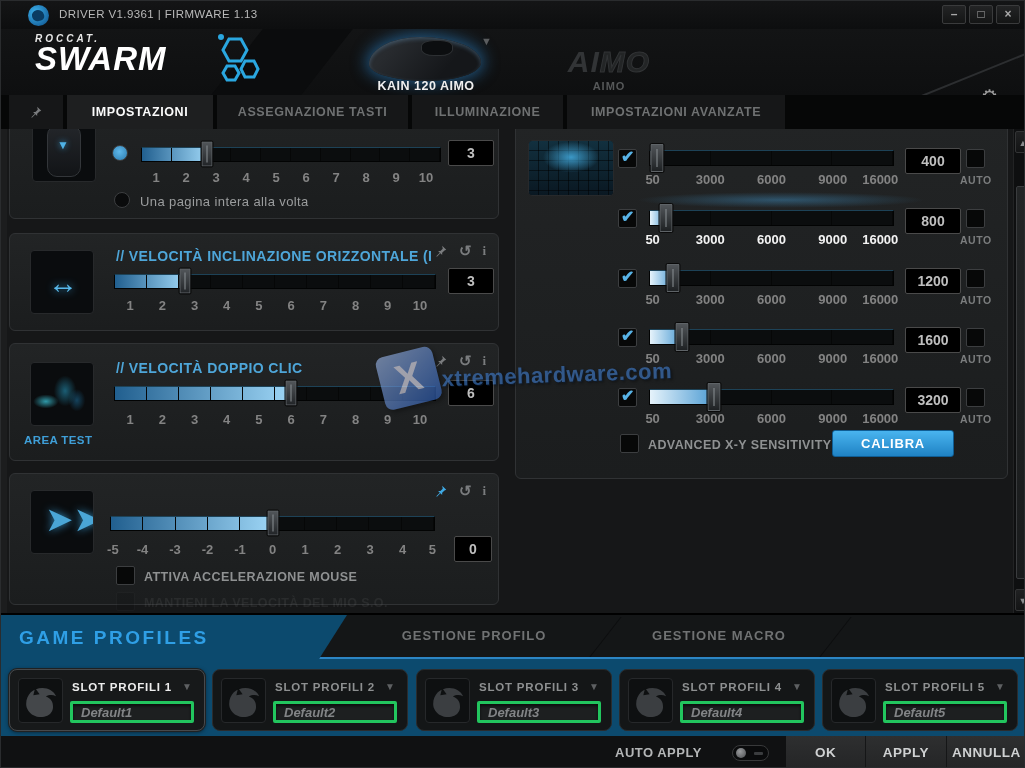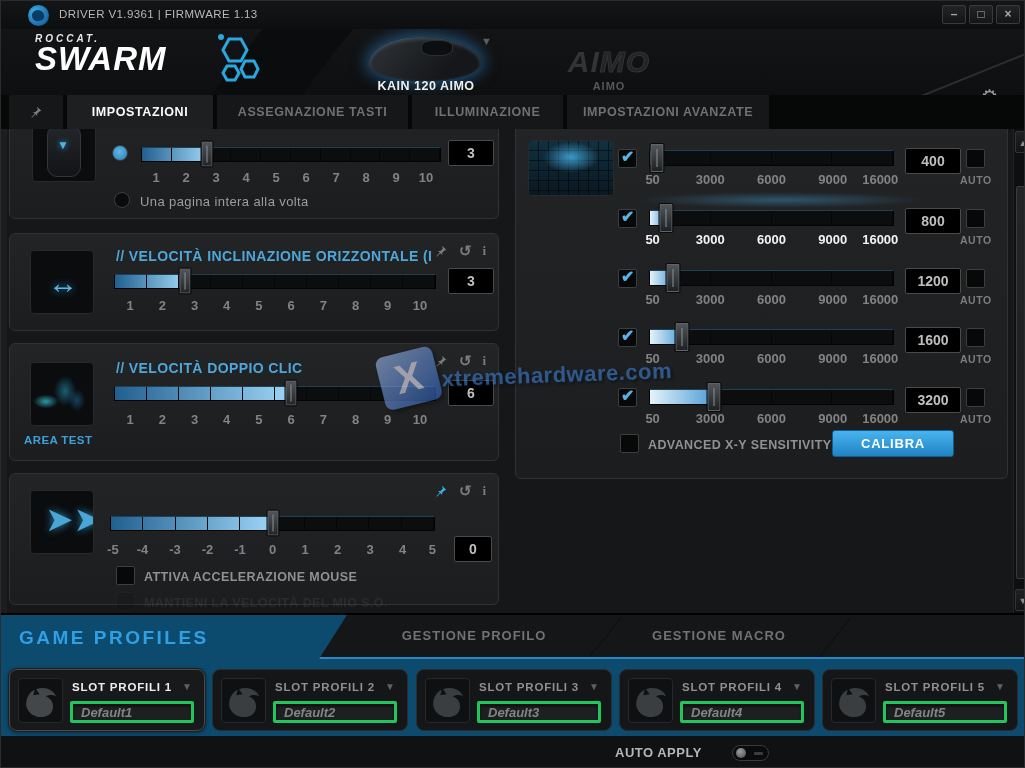--- a/index.html
+++ b/index.html
@@ -207,21 +207,21 @@
 
   <div id="tabbar">
     <div id="tab-pin">
       <svg class="pin-svg" style="margin:10px auto 0;" viewBox="0 0 24 24">
           <path d="M14 3l7 7-3 1-4 4 0 4-3-3-6 6-1-1 6-6-3-3 4 0 4-4z"></path>
         </svg>
     </div>
     <div class="tab active" style="left:66px;width:146px;">IMPOSTAZIONI</div>
     <div class="tab" style="left:216px;width:191px;">ASSEGNAZIONE TASTI</div>
     <div class="tab" style="left:411px;width:151px;">ILLUMINAZIONE</div>
-    <div class="tab" style="left:566px;width:202px;">IMPOSTAZIONI AVANZATE</div>
+    <div class="tab" style="left:566px;width:218px;">IMPOSTAZIONI AVANZATE</div>
   </div>
 
   <div id="content">
 
     <div class="panel" style="left:2px;top:-46px;width:490px;height:136px;">
       <div class="tile" style="left:22px;top:34px;width:64px;height:64px;">
         <div class="wheel-ic"></div>
       </div>
       <div class="radio sel" style="left:102px;top:61px;"></div>
       <div class="track" style="left:131px;top:63px;width:300px;">
@@ -523,15 +523,20 @@
       <input class="slot-name" value="Default5" style="">
     </div>
   </div>
 
   <div id="footer">
     <div id="auto-apply-label">AUTO APPLY</div>
     <div id="auto-apply-toggle">
       <div class="knob"></div>
       <div class="dash"></div>
     </div>
+    <div id="footer-btns">
+      <div class="fbtn">OK</div>
+      <div class="fbtn">APPLY</div>
+      <div class="fbtn">ANNULLA</div>
+    </div>
   </div>
 
 </div>
 
 </body></html>

